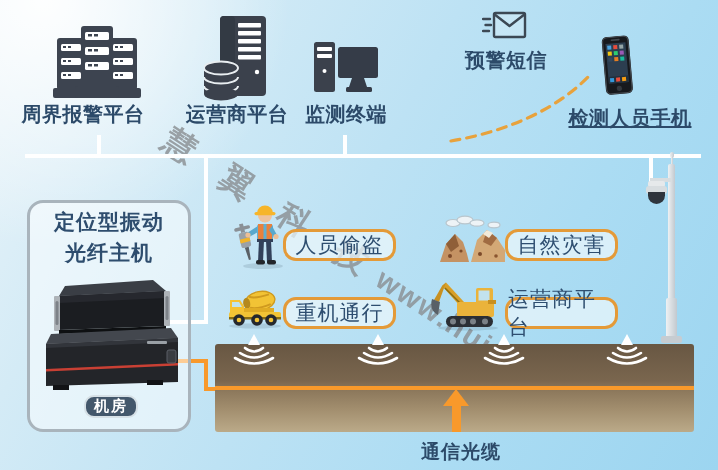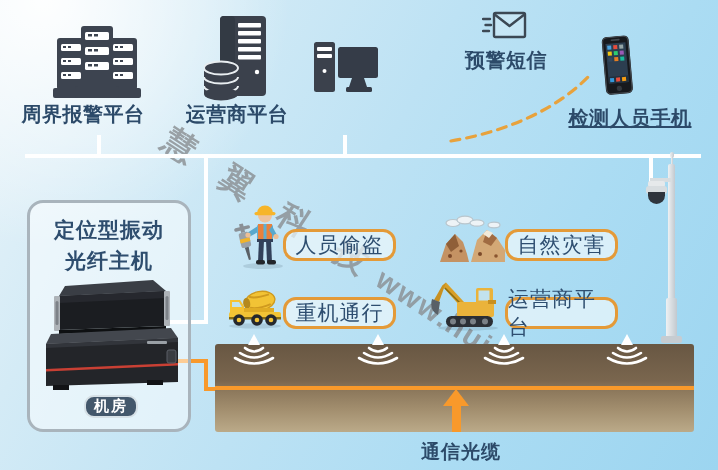--- a/index.html
+++ b/index.html
@@ -130,20 +130,21 @@
 
   <svg class="abs" style="left:312px;top:40px;" width="68" height="58" viewBox="0 0 68 58">
     <rect x="2" y="2" width="21" height="50" rx="2.5" fill="#3b414c"></rect>
     <rect x="5" y="7" width="15" height="4" rx="1" fill="#ffffff"></rect>
     <rect x="5" y="14" width="15" height="4" rx="1" fill="#ffffff"></rect>
     <circle cx="12.5" cy="31" r="2" fill="#ffffff"></circle>
     <rect x="26" y="7" width="40" height="31" rx="2.5" fill="#353c48"></rect>
     <path d="M40,38 h12 l3,9 h-18 z" fill="#353c48"></path>
     <rect x="34" y="47" width="26" height="5" rx="1.5" fill="#353c48"></rect>
   </svg>
+  <div class="plat-label" style="left:296px;top:101px;width:100px;">监测终端</div>
 
   <svg class="abs" style="left:482px;top:10px;" width="46" height="32" viewBox="0 0 46 32">
     <g stroke="#3c4854" stroke-width="2.4" fill="rgba(255,255,255,.2)" stroke-linejoin="round">
       <rect x="12" y="3" width="31" height="24" rx="1.5"></rect>
       <path d="M12,4 L27.5,16 L43,4" fill="none"></path>
     </g>
     <g stroke="#3c4854" stroke-width="2.4" stroke-linecap="round">
       <line x1="1" y1="9" x2="8" y2="9"></line>
       <line x1="3.5" y1="15" x2="9" y2="15"></line>
       <line x1="1" y1="21" x2="7" y2="21"></line>
@@ -169,21 +170,21 @@
       <rect x="7.5" y="40" width="20" height="7" fill="#22303d"></rect>
       <rect x="9" y="41.5" width="4" height="4" fill="#3498db"></rect>
         <rect x="15" y="41.5" width="4" height="4" fill="#e74c3c"></rect>
         <rect x="21" y="41.5" width="4" height="4" fill="#f39c12"></rect>
     </g>
     <circle cx="17.5" cy="52.5" r="2.6" fill="#33383e"></circle>
   </svg>
   <div class="plat-label" style="left:552px;top:105px;width:156px;text-decoration:underline;">检测人员手机</div>
 
   <div id="host-box"></div>
-  <div id="host-title" style="left:27px;width:164px;top:206px;margin-top:8px;" class="abs">
+  <div id="host-title" style="left:27px;width:164px;top:206px;" class="abs">
     <div>定位型振动</div>
     <div>光纤主机</div>
   </div>
 
   <svg class="abs" style="left:35px;top:272px;" width="148" height="124" viewBox="0 0 148 124">
     <polygon points="30,14 118,8 131,19 24,24" fill="#3a3e45"></polygon>
     <polygon points="24,24 131,19 131,54 24,58" fill="#1b1d21"></polygon>
     <polygon points="24,24 131,19 131,26 24,31" fill="#26282e"></polygon>
     <rect x="19" y="24" width="6" height="35" rx="1" fill="#aeb3b8"></rect>
     <rect x="20.5" y="29" width="3" height="24" rx="1.5" fill="#7d8288"></rect>

